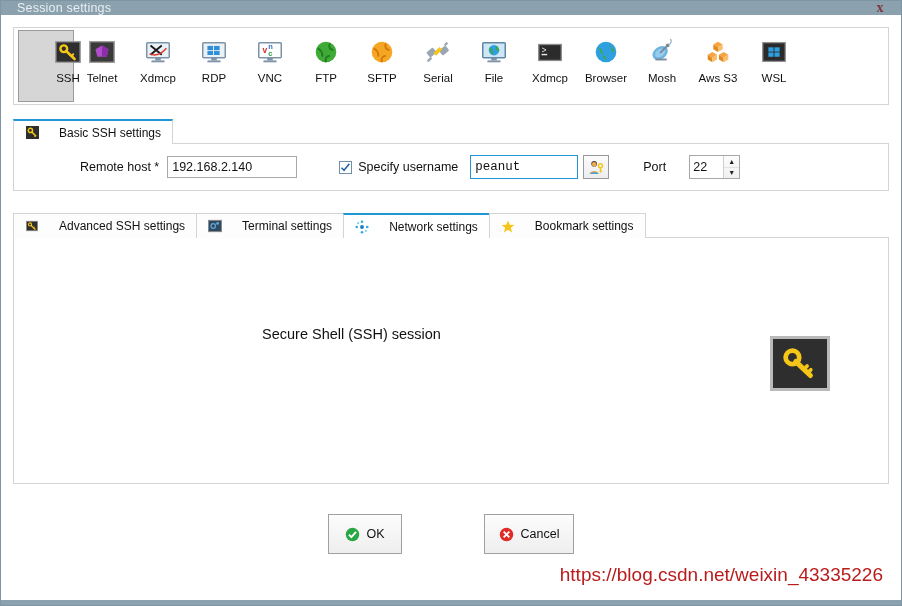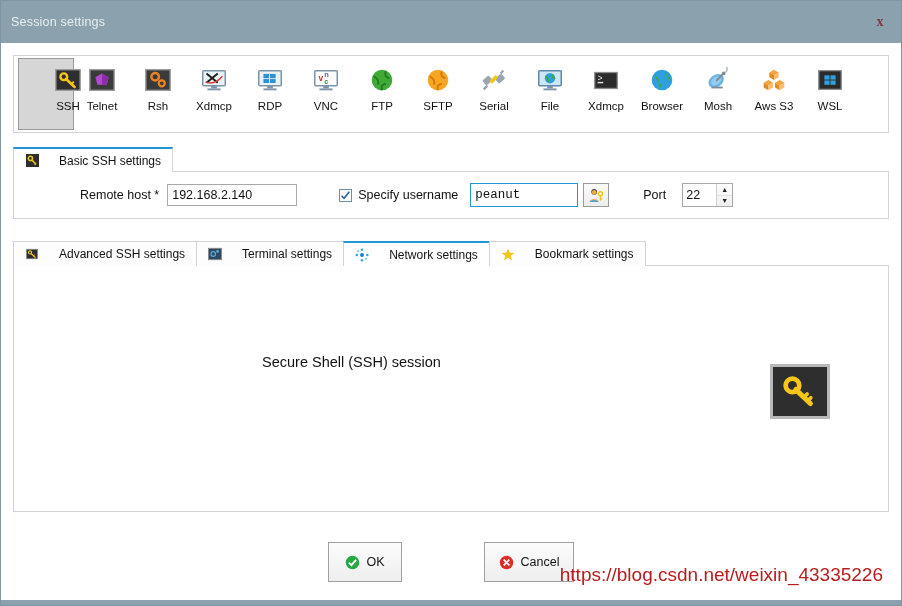--- a/index.html
+++ b/index.html
@@ -12,24 +12,24 @@
   }
   .dialog {
     position: relative;
     width: 902px; height: 606px;
     background: #ffffff;
     border: 1px solid #7e96a3;
     display: flex; flex-direction: column;
   }
   
   .titlebar {
-    height: 42px;
+    height: 14px;
     background: #8ba2ae;
     display: flex; align-items: center;
-    padding: 0 8px 0 10px;
+    padding: 0 8px 0 16px;
     flex: 0 0 auto;
     position: relative;
   }
   .title-text {
     color: #e8eef1;
     font-size: 12.5px;
     letter-spacing: .2px;
   }
   .close-btn {
     position: absolute; right: 10px; top: 0; bottom: 0;
@@ -237,30 +237,20 @@
         </div>
         <div class="type-item">
           <span class="type-ico">
             <svg width="30" height="30" viewBox="0 0 32 32">
               <rect x="3" y="5" width="26" height="22" fill="#3a3a3a" stroke="#9c9c9c" stroke-width="1.5"></rect>
               <path d="M16 9 L23 13 L21 21 L11 21 L9 13 Z" fill="#b24ccf"></path>
               <path d="M16 9 L23 13 L21 21 L16 21 Z" fill="#8b2fa8"></path>
             </svg>
           </span>
           <span class="type-label">Telnet</span>
-        </div>
-        <div class="type-item">
-          <span class="type-ico">
-            <svg width="30" height="30" viewBox="0 0 32 32">
-              <rect x="3" y="5" width="26" height="22" fill="#3a3a3a" stroke="#9c9c9c" stroke-width="1.5"></rect>
-              <circle cx="13" cy="12.5" r="4" fill="none" stroke="#ef8321" stroke-width="2.6"></circle>
-              <circle cx="20" cy="19.5" r="3.2" fill="none" stroke="#ef8321" stroke-width="2.4"></circle>
-            </svg>
-          </span>
-          <span class="type-label">Rsh</span>
         </div>
         <div class="type-item">
           <span class="type-ico">
             <svg width="30" height="30" viewBox="0 0 32 32">
               <rect x="4" y="6" width="24" height="16" rx="1" fill="#eaf2f8" stroke="#7d93a8" stroke-width="1.6"></rect>
               <path d="M8 9 L20 19 M20 9 L8 19" stroke="#1b1b1b" stroke-width="2"></path>
               <path d="M7 18 Q16 22 25 12" stroke="#d93b2b" stroke-width="1.6" fill="none"></path>
               <rect x="13" y="22" width="6" height="3" fill="#7d93a8"></rect>
               <rect x="9" y="25" width="14" height="2" fill="#7d93a8"></rect>
             </svg>
@@ -428,21 +418,21 @@
           <svg width="17" height="17" viewBox="0 0 18 18">
             <circle cx="6.5" cy="5" r="3" fill="#3c3c3c"></circle>
             <circle cx="6.5" cy="5.6" r="2.4" fill="#f0a848"></circle>
             <path d="M1.8 16 C1.8 11.6 11.2 11.6 11.2 16 Z" fill="#f0a848"></path>
             <path d="M1.8 16 C1.8 13.4 11.2 13.4 11.2 16 Z" fill="#4aa3d8"></path>
             <circle cx="13.2" cy="7.2" r="2.1" fill="none" stroke="#f5c518" stroke-width="1.5"></circle>
             <path d="M13.2 9 L13.2 14.6 M13.2 12.6 L15 12.6" stroke="#f5c518" stroke-width="1.5"></path>
           </svg>
         </span>
         <span class="lbl" style="margin-left:34px;">Port</span>
-        <span class="spin" style="margin-left:16px;">
+        <span class="spin" style="margin-left:23px;">
           <input value="22" style="">
           <span class="spin-arrows">
             <div>▲</div>
             <div>▼</div>
           </span>
         </span>
       </div>
     </div>
 
     <div class="tabstrip" style="margin-top:22px;" id="settingstabs">

